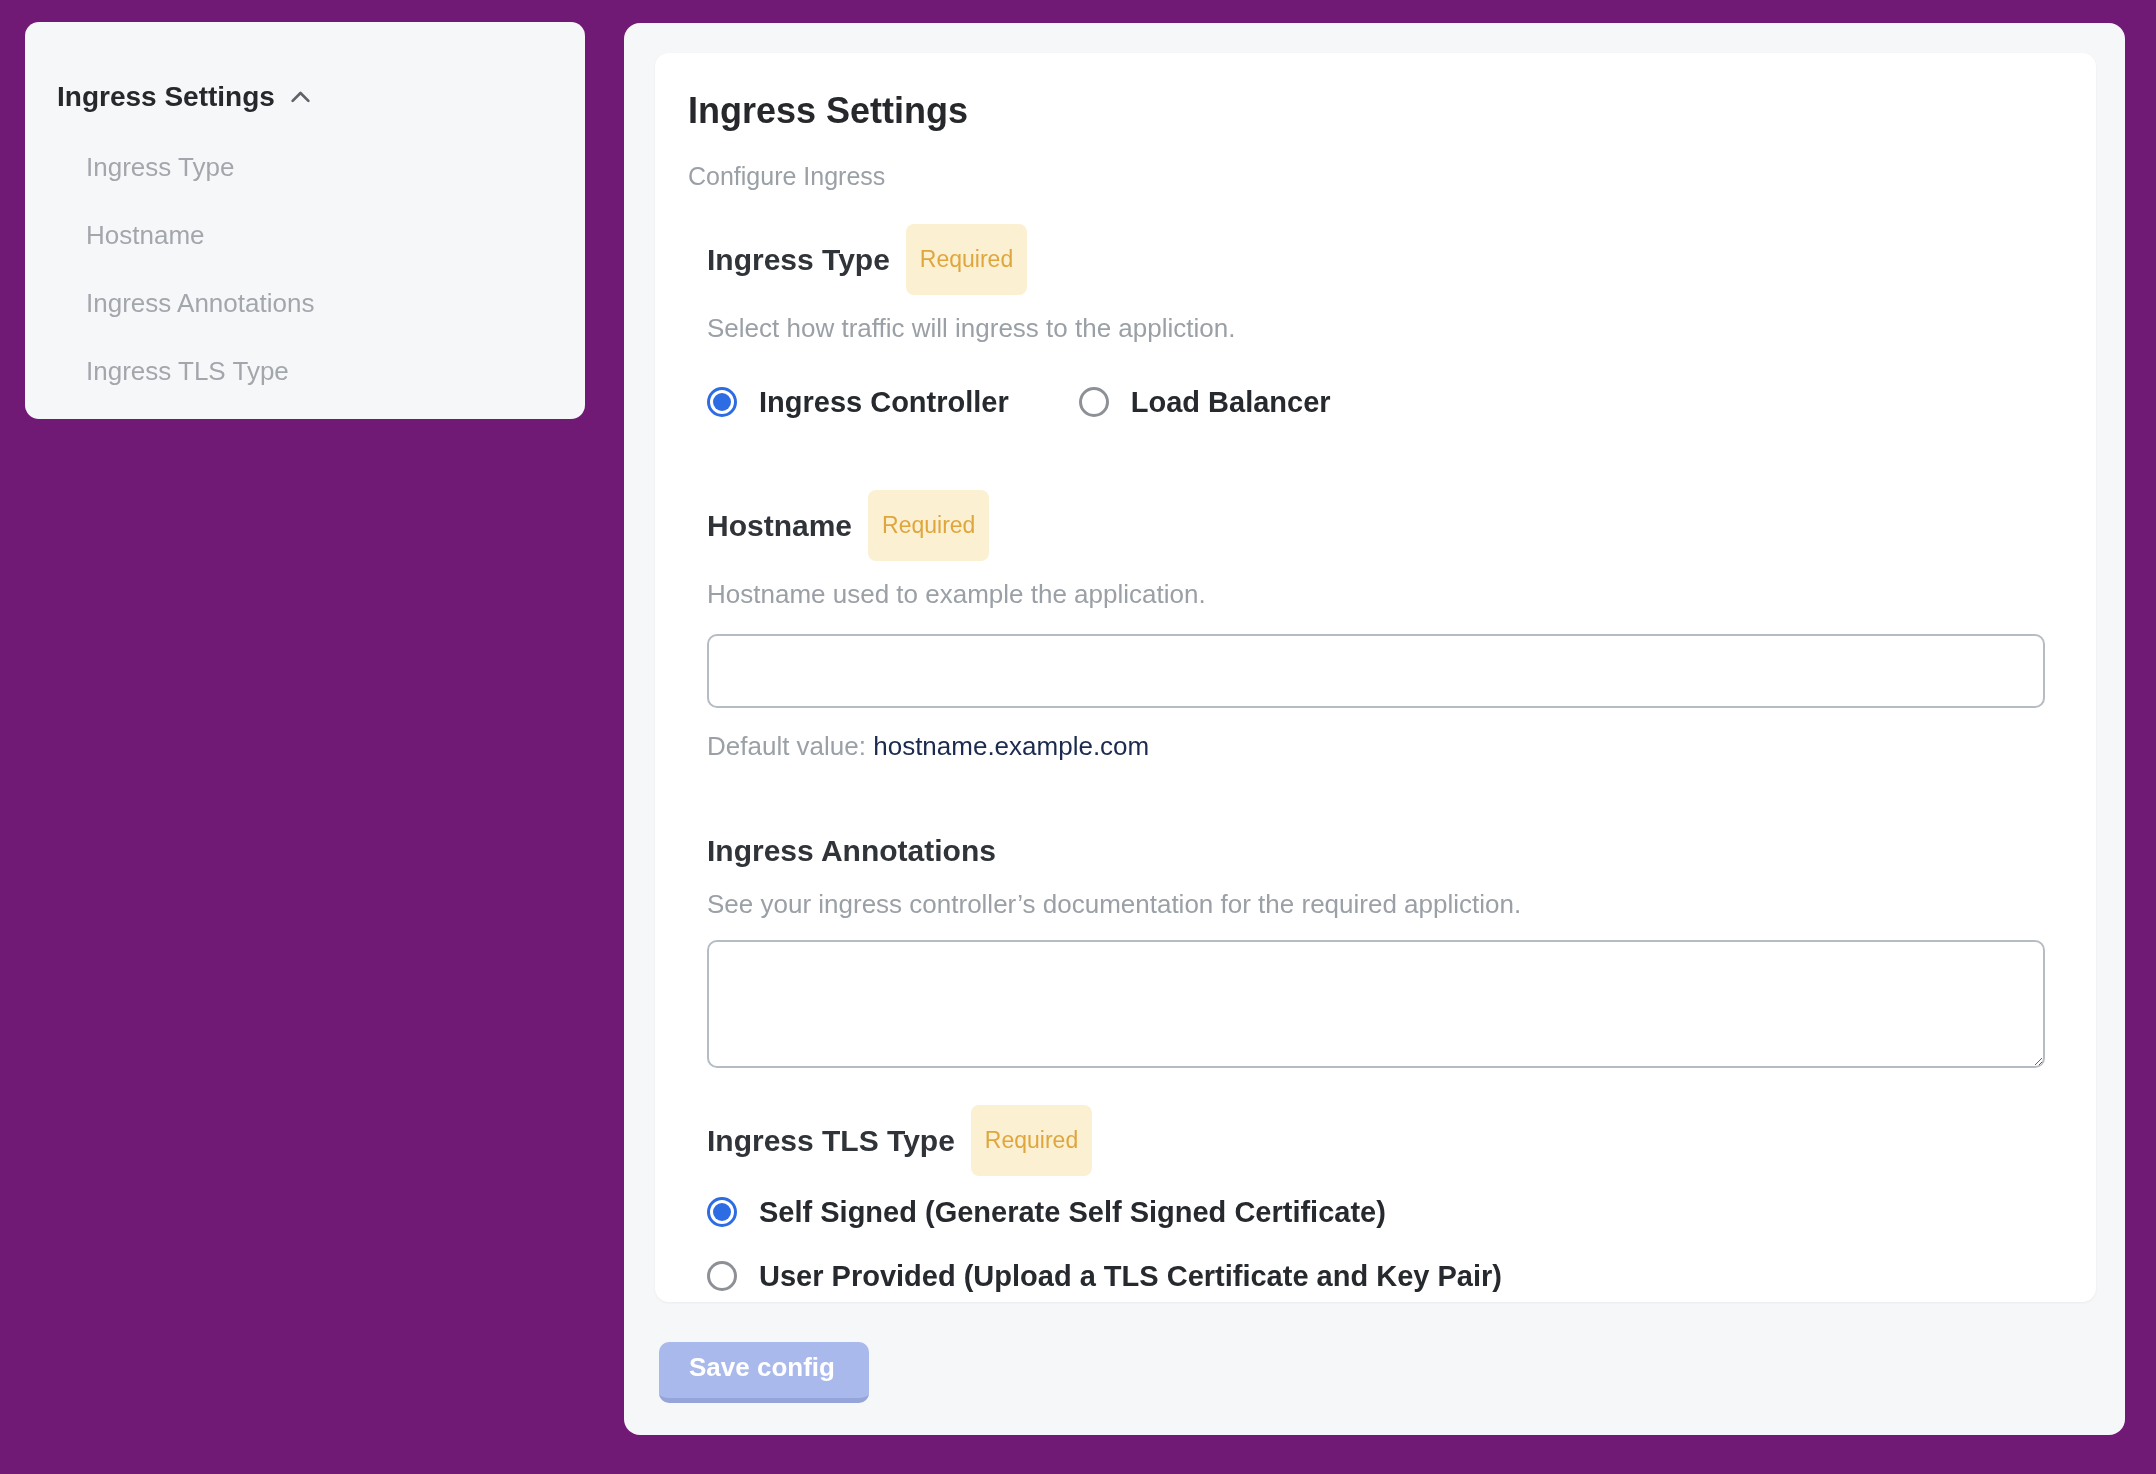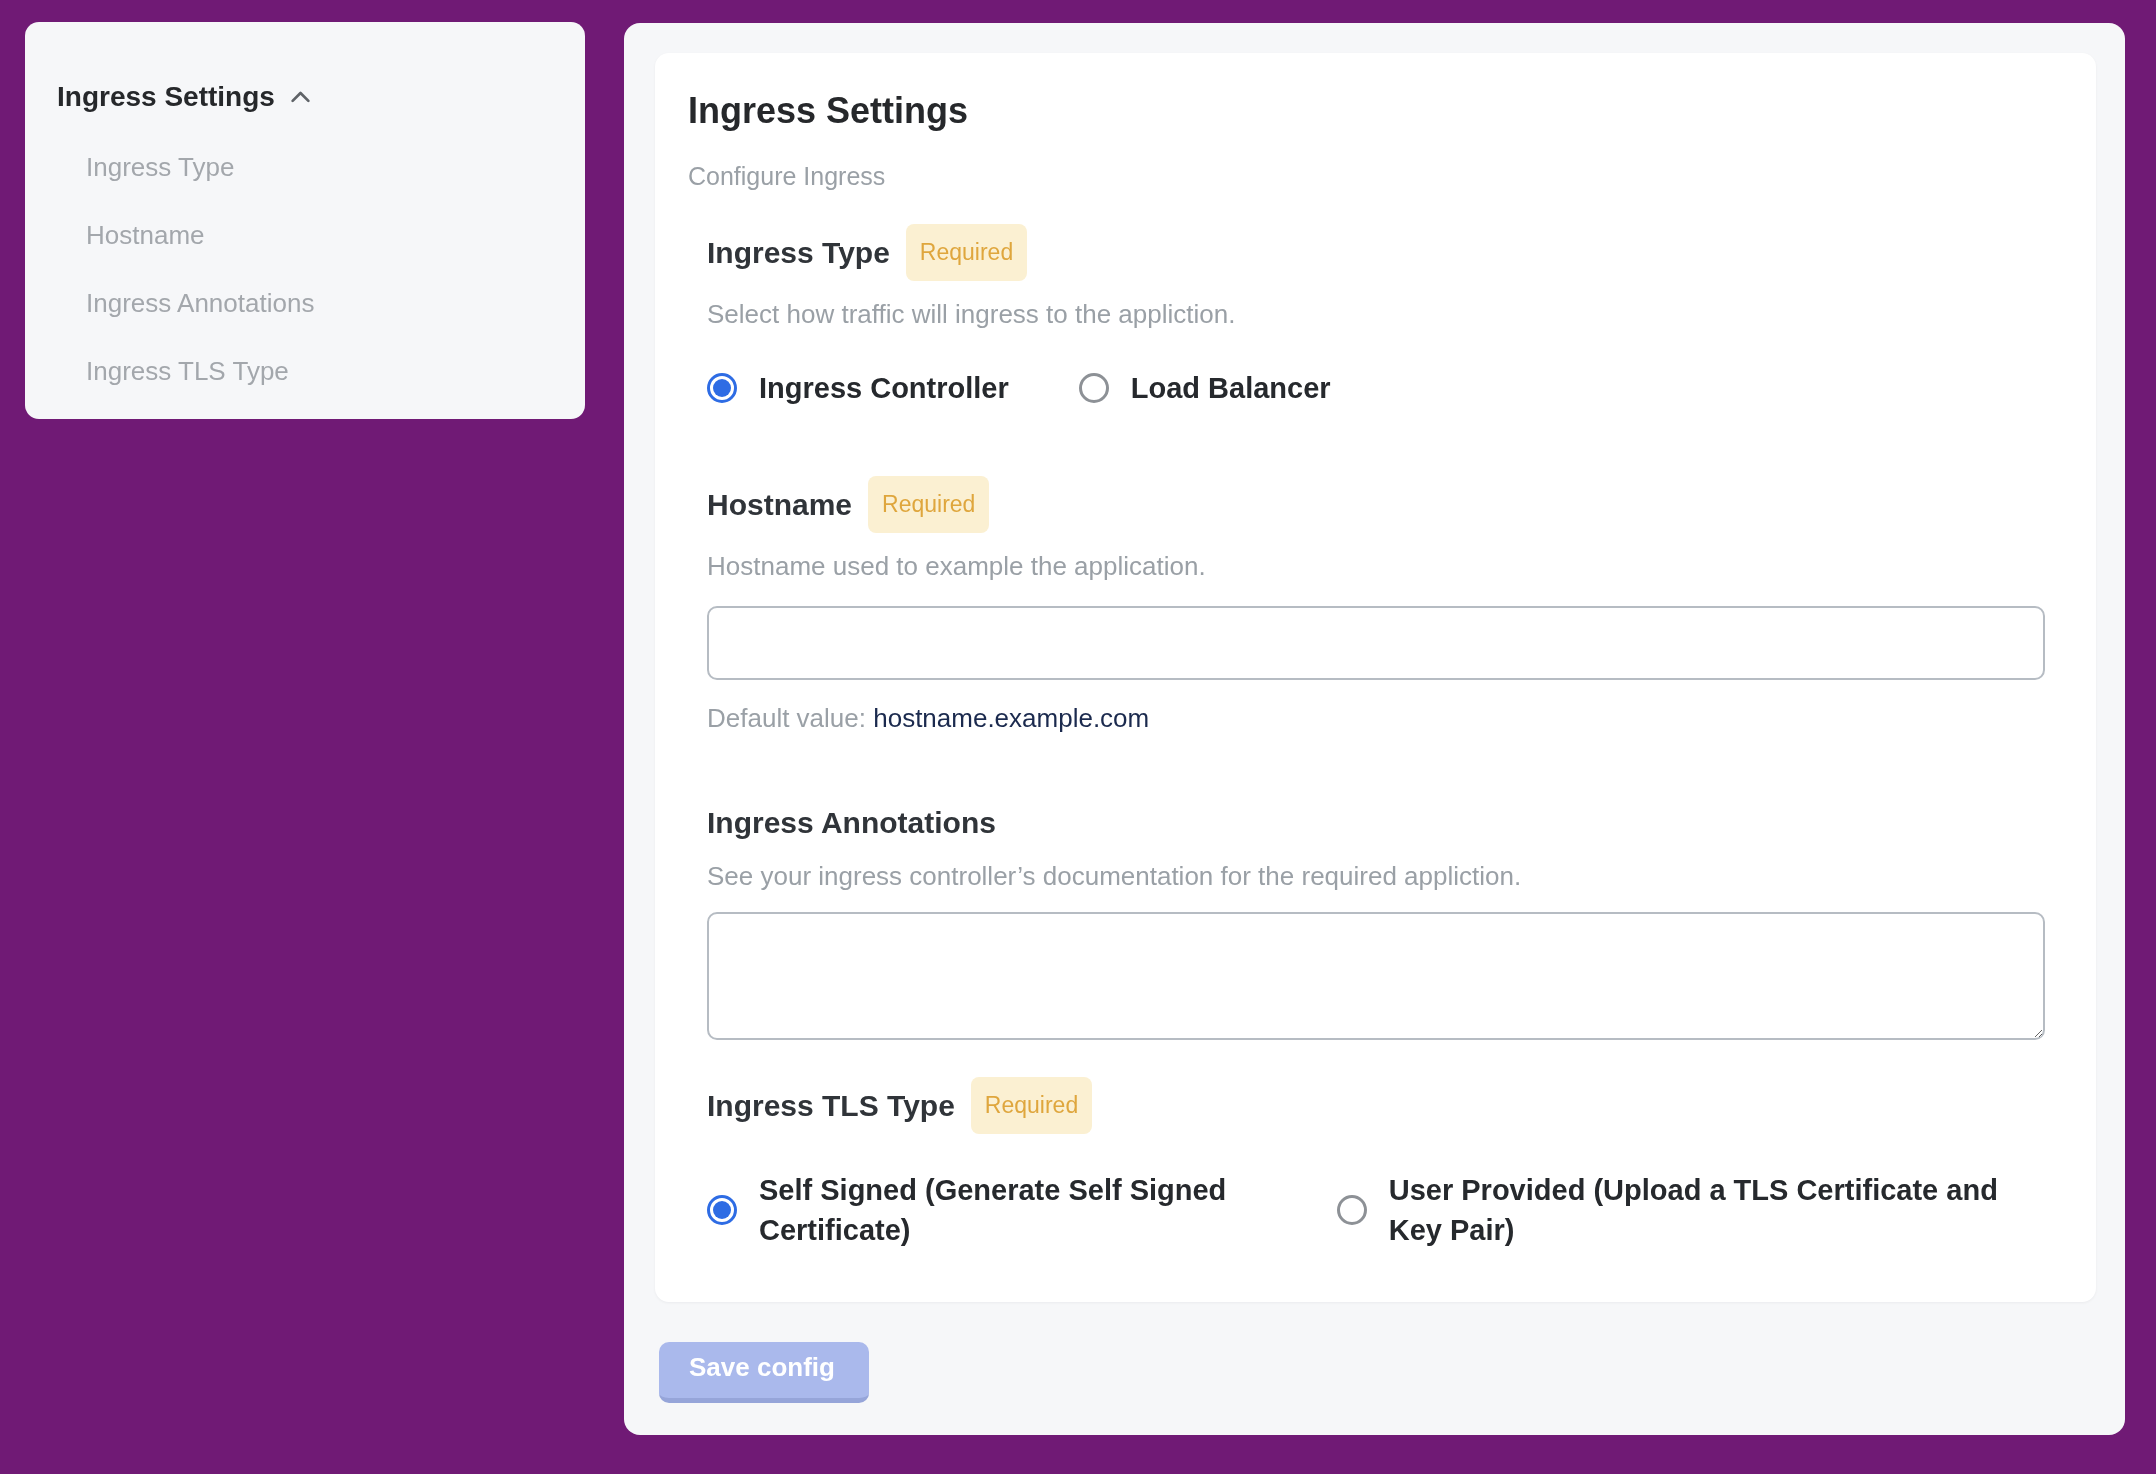--- a/index.html
+++ b/index.html
@@ -75,33 +75,33 @@
 
   .section-title-row { display: flex; align-items: center; gap: 16px; }
   .section-title {
     font-size: 30px; line-height: 40px;
     font-weight: 700; color: #303439;
   }
   .required-badge {
     background: #fbf0d2;
     color: #dfa63d;
     font-size: 23px; line-height: 23px;
-    padding: 17px 14px;
+    padding: 24px 14px;
     border-radius: 8px;
     white-space: nowrap;
   }
   .section-desc {
     font-size: 26px; line-height: 32px;
     color: #9aa0a6;
     margin-top: 17px;
   }
 
   
   .radio-row   { display: flex; gap: 70px; margin-top: 38px; }
-  .radio-stack { display: flex; flex-direction: row; gap: 24px; margin-top: 36px; }
+  .radio-stack { display: flex; flex-direction: column; gap: 24px; margin-top: 16px; }
   .radio-option {
     display: flex; align-items: center; gap: 22px;
     font-size: 29px; line-height: 40px;
     color: #26292d; font-weight: 700;
     cursor: pointer;
   }
   .radio-circle {
     width: 30px; height: 30px; flex: none;
     border-radius: 50%;
     border: 3px solid #8d9196;

